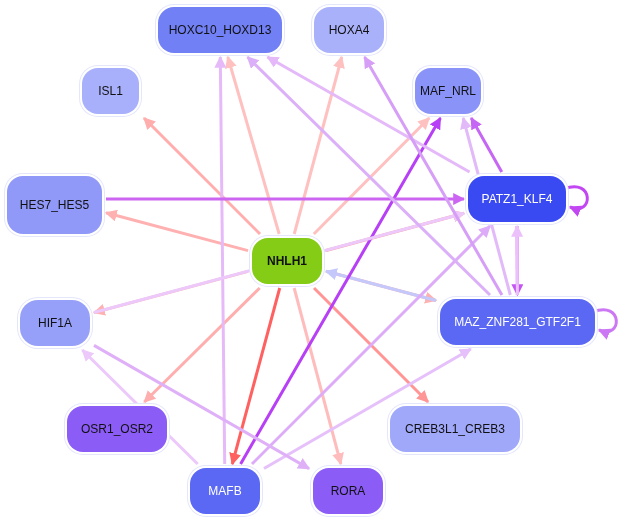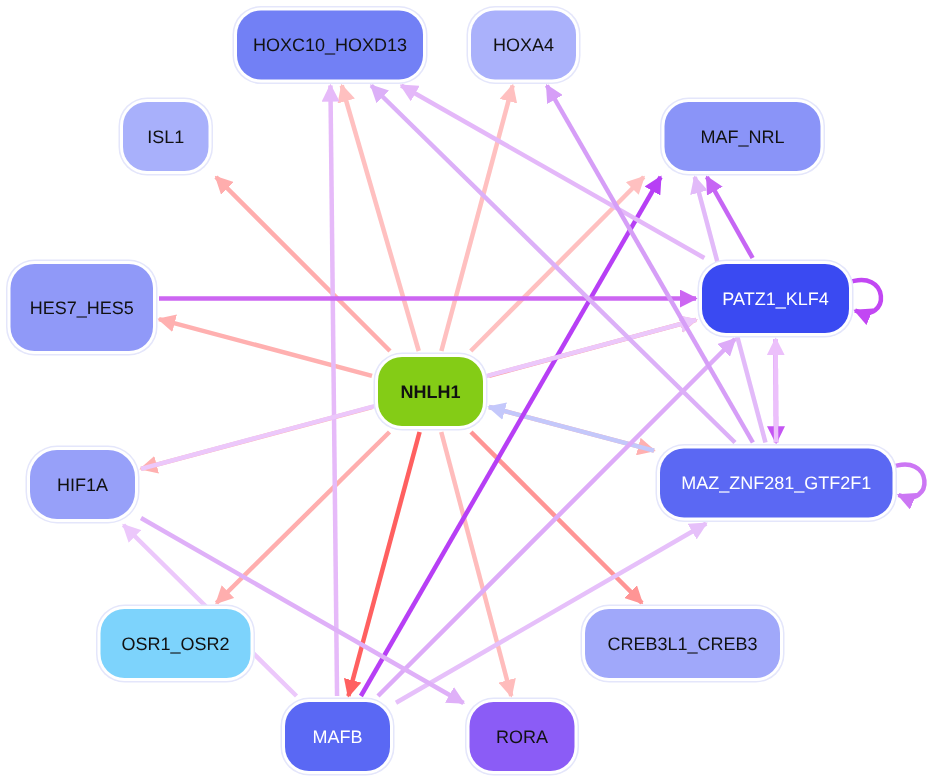--- a/index.html
+++ b/index.html
@@ -139,39 +139,39 @@
 <div id="nodes">
   <div class="node" style="left: 158px; top: 7px; width: 124px; height: 46px; background: rgb(114, 128, 245);">
       <span>HOXC10_HOXD13</span>
     </div>
   <div class="node" style="left: 314px; top: 7px; width: 70px; height: 46px; background: rgb(170, 177, 251);">
       <span>HOXA4</span>
     </div>
   <div class="node" style="left: 82px; top: 68px; width: 57px; height: 46px; background: rgb(168, 176, 251);">
       <span>ISL1</span>
     </div>
-  <div class="node" style="left: 415px; top: 68px; width: 104px; height: 46px; background: rgb(138, 148, 248); margin-left: 28px;">
+  <div class="node" style="left: 415px; top: 68px; width: 66px; height: 46px; background: rgb(138, 148, 248);">
       <span>MAF_NRL</span>
     </div>
   <div class="node" style="left: 7px; top: 176px; width: 95px; height: 58px; background: rgb(144, 153, 248);">
       <span>HES7_HES5</span>
     </div>
   <div class="node dark" style="left: 468px; top: 176px; width: 98px; height: 46px; background: rgb(58, 74, 242);">
       <span>PATZ1_KLF4</span>
     </div>
   <div class="node" style="left: 252px; top: 238px; width: 70px; height: 46px; background: #84cc16; font-weight: bold;">
       <span>NHLH1</span>
     </div>
   <div class="node" style="left: 20px; top: 300px; width: 70px; height: 46px; background: rgb(151, 160, 249); border-radius: 18px;">
       <span>HIF1A</span>
     </div>
   <div class="node dark" style="left: 440px; top: 299px; width: 155px; height: 46px; background: rgb(91, 104, 243);">
       <span>MAZ_ZNF281_GTF2F1</span>
     </div>
-  <div class="node" style="left: 67px; top: 406px; width: 100px; height: 46px; background: #7dd3fc;">
+  <div class="node" style="left: 67px; top: 406px; width: 100px; height: 46px; background: #8b5cf6;">
       <span>OSR1_OSR2</span>
     </div>
   <div class="node" style="left: 390px; top: 406px; width: 130px; height: 46px; background: rgb(160, 168, 250);">
       <span>CREB3L1_CREB3</span>
     </div>
   <div class="node dark" style="left: 190px; top: 468px; width: 70px; height: 46px; background: rgb(90, 104, 244);">
       <span>MAFB</span>
     </div>
   <div class="node" style="left: 313px; top: 468px; width: 70px; height: 46px; background: #8b5cf6; text-align: center;">
       <span>RORA</span>

